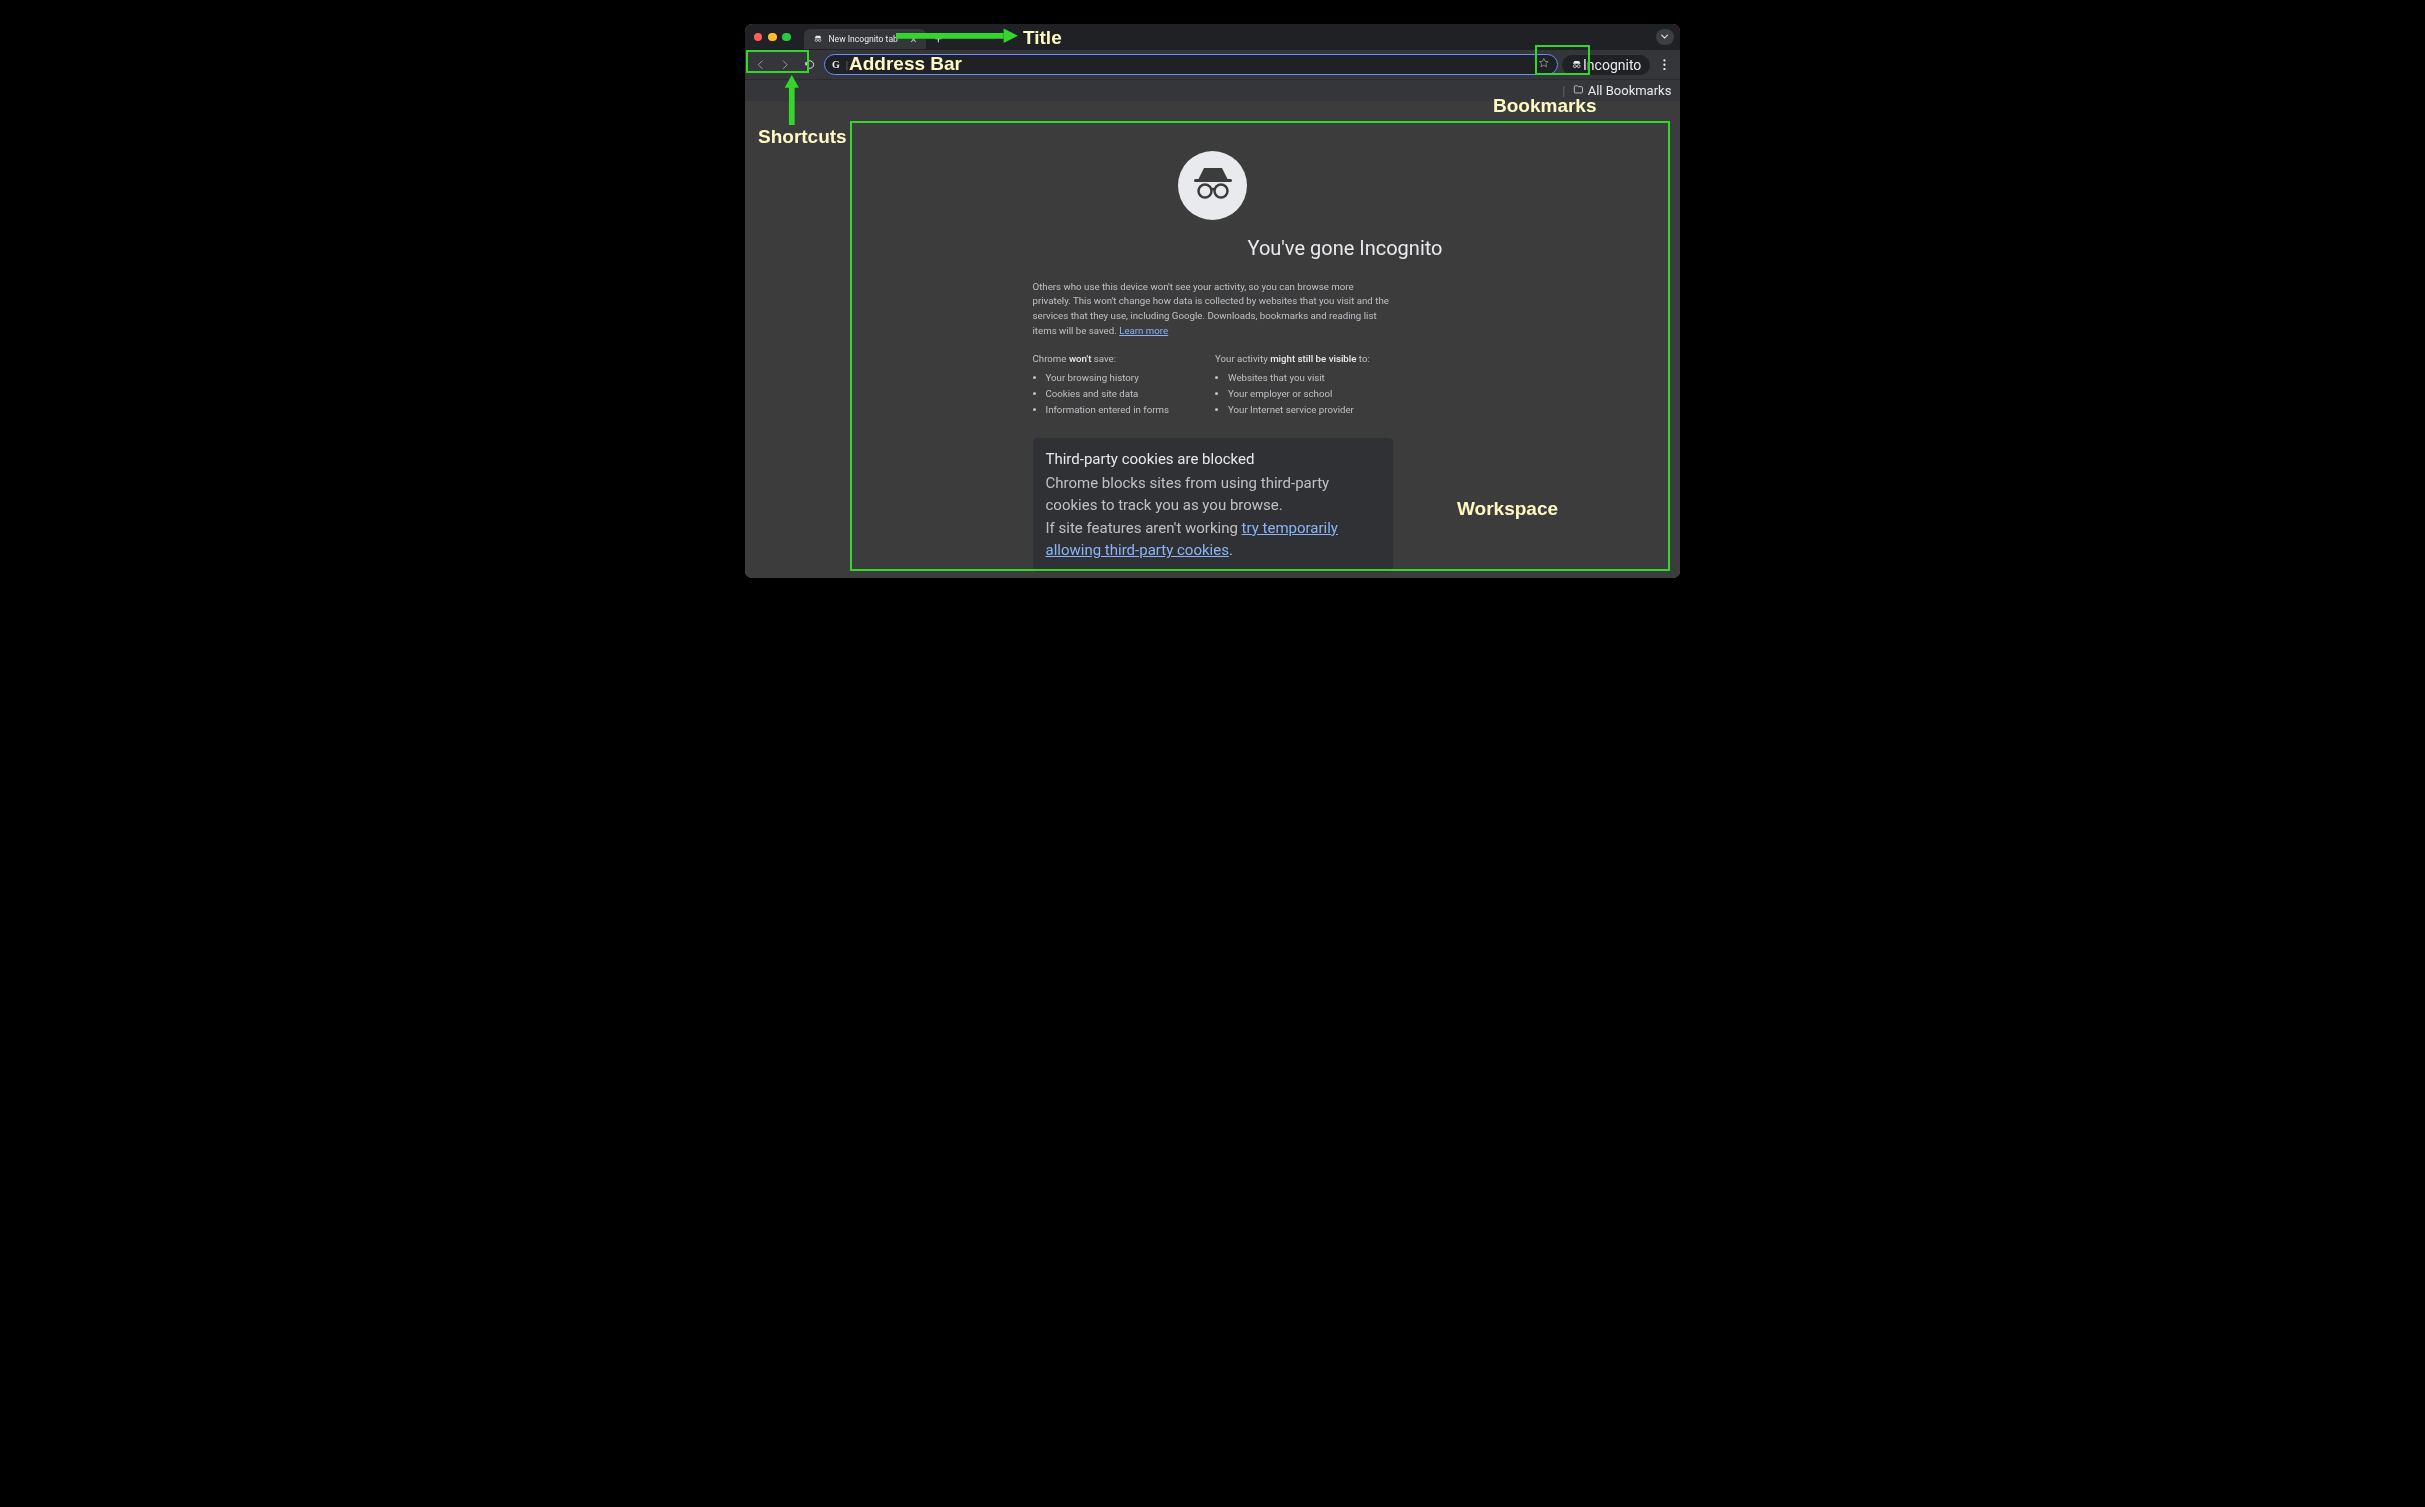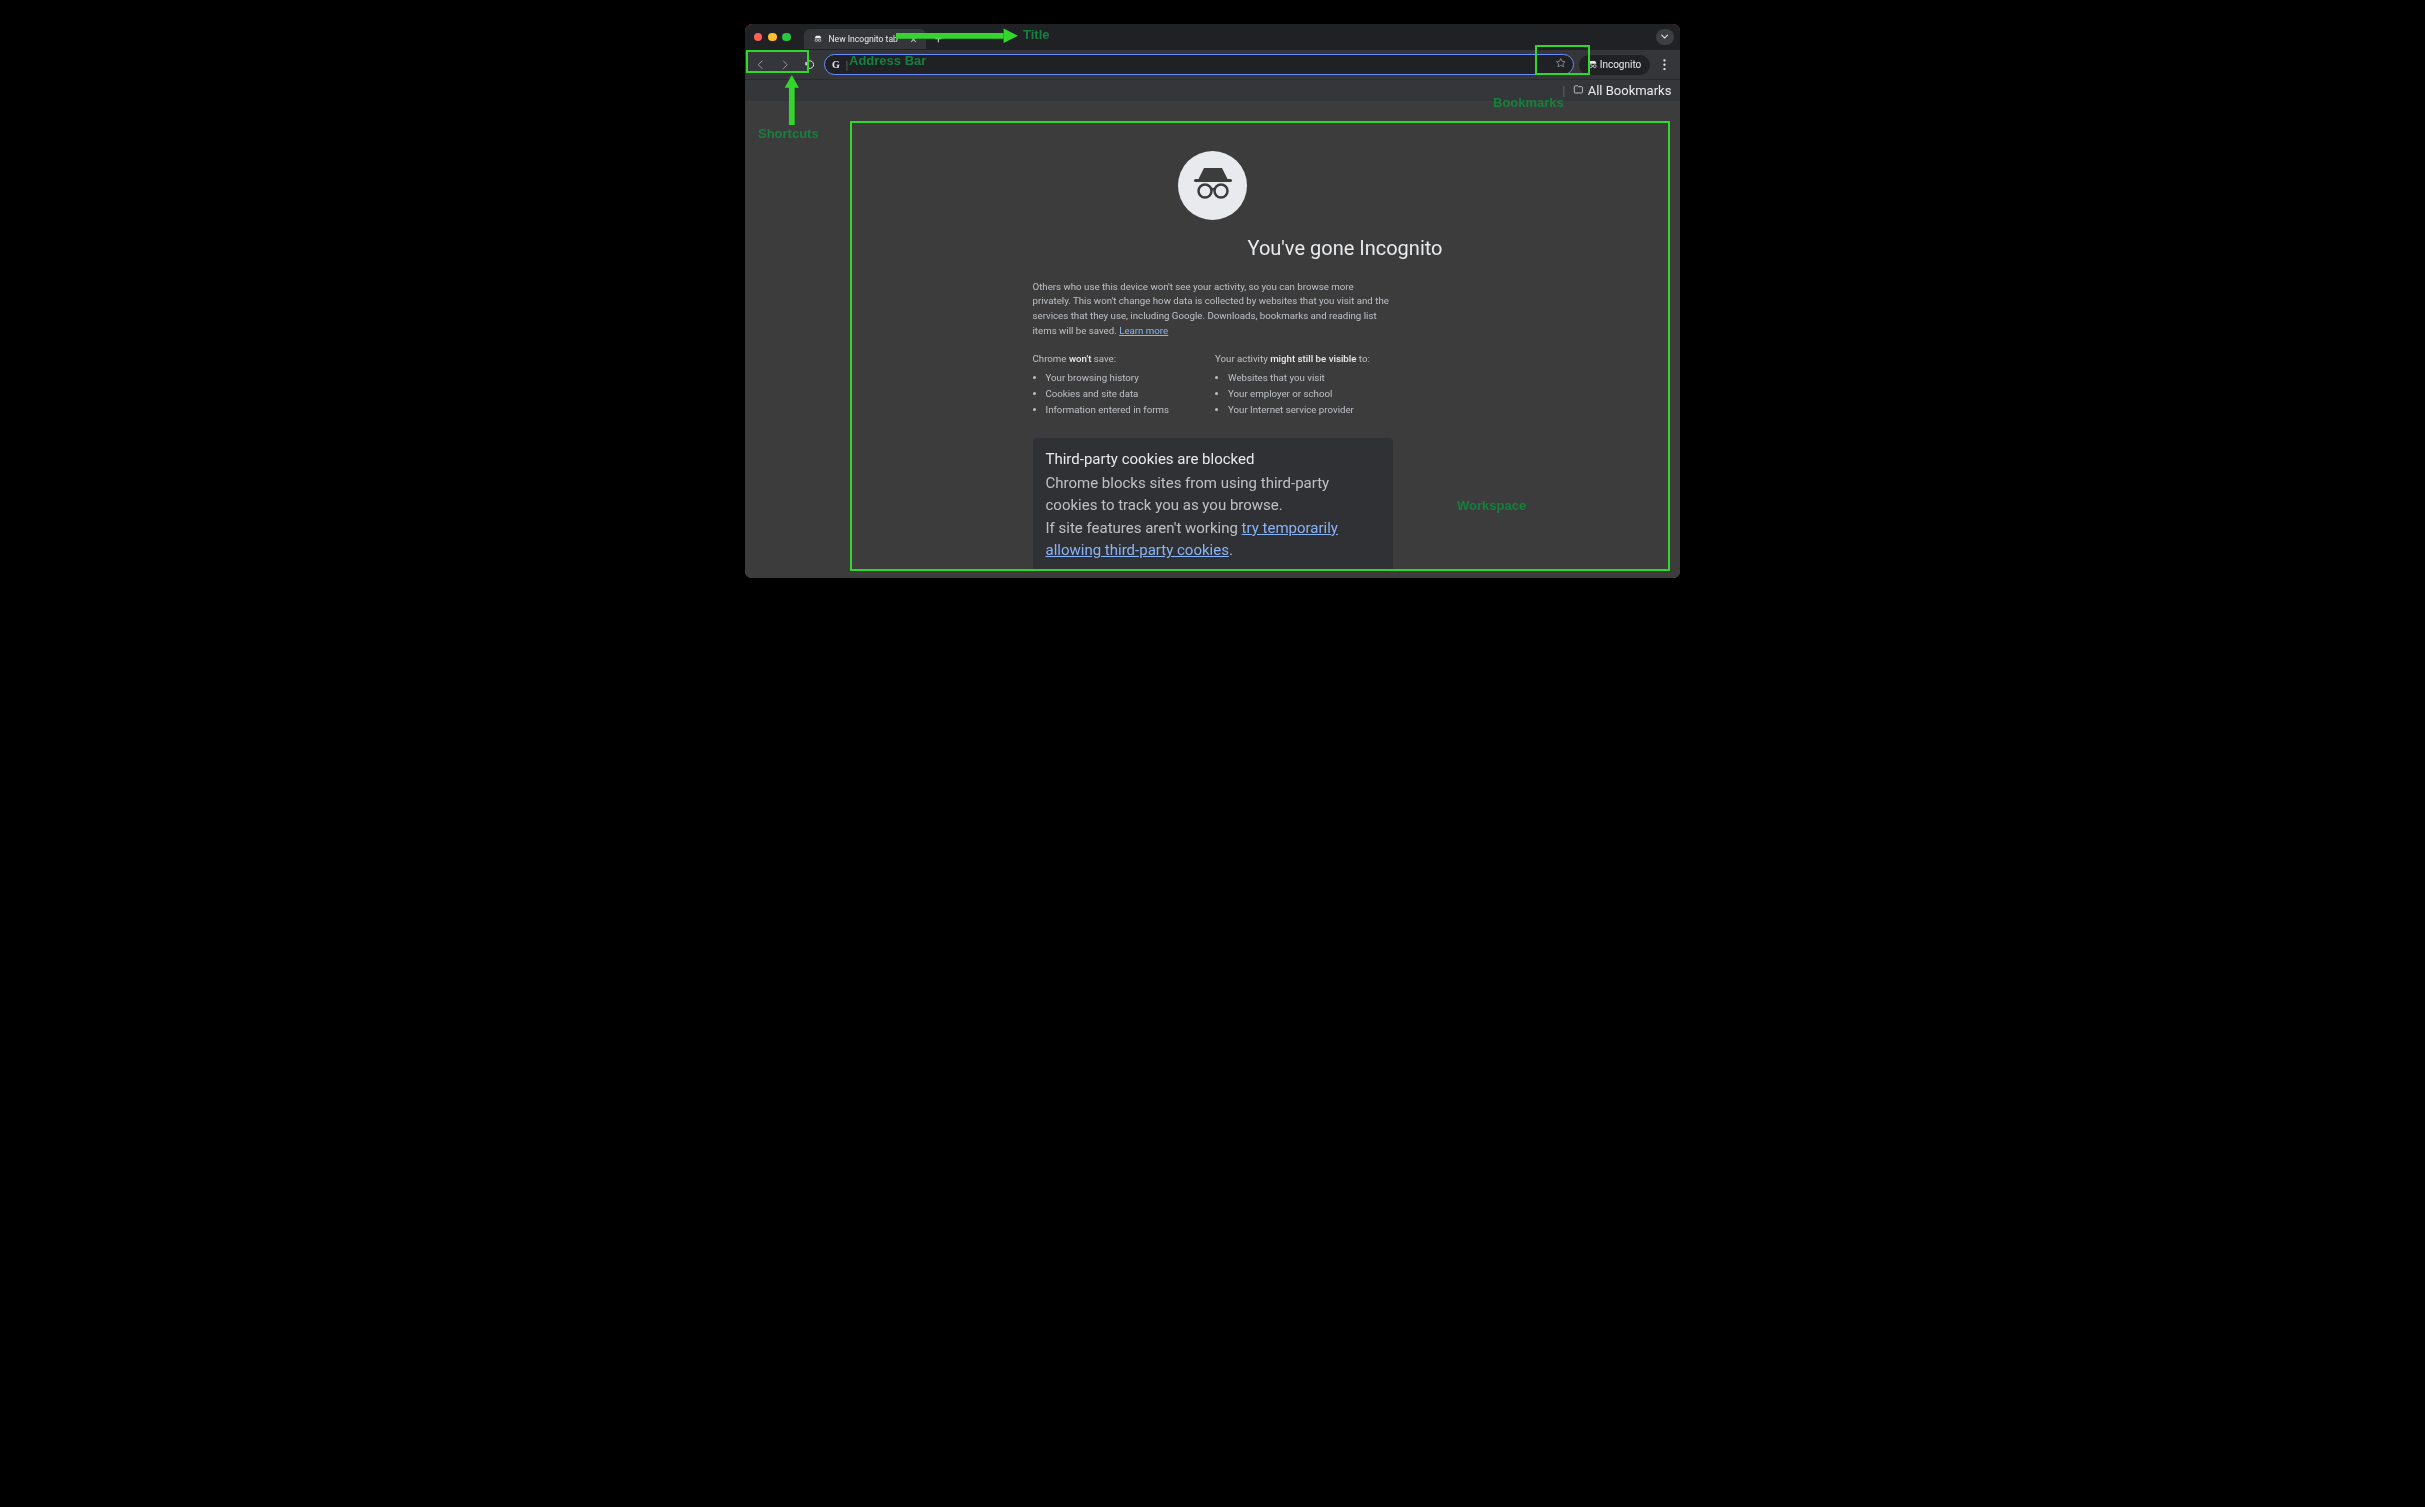--- a/index.html
+++ b/index.html
@@ -113,21 +113,21 @@
     font-weight:700; font-family: Georgia, serif; color:#e8eaed; font-size:10px;
   }
   .omnibox .sep { color:#5f6368; }
   .omnibox .star {
     margin-left:auto; color:#9aa0a6;
   }
   .incognito-chip {
     display:flex; align-items:center; gap:1px;
     background:#202124;
     color:#e8eaed;
-    font-size:10px;
+    font-size:14px;
     height:20px;
     padding:0 8.6px;
     border-radius:10px;
   }
   .kebab {
     width:20px; height:20px;
     display:flex; align-items:center; justify-content:center;
     color:#e8eaed;
   }
   
@@ -198,23 +198,23 @@
     padding:10px 13px;
     color:#bdc1c6;
     font-size:15px;
   }
   .cookie-box .ctitle { color:#e8eaed; margin-bottom:1.4px; }
   .cookie-box a { color:#8ab4f8; text-decoration:underline; }
 
   
   .annot { position:absolute; pointer-events:none; }
   .annot-label {
-    color:#15803d;
+    color:#fef9c3;
     font-weight:700;
-    font-size:13px;
+    font-size:19px;
     font-family: Arial, sans-serif;
   }
   .green-box {
     border:2.9px solid #33d62c;
     position:absolute;
     pointer-events:none;
   }
   .arrow-svg { position:absolute; pointer-events:none; }
 </style>
 </head>

